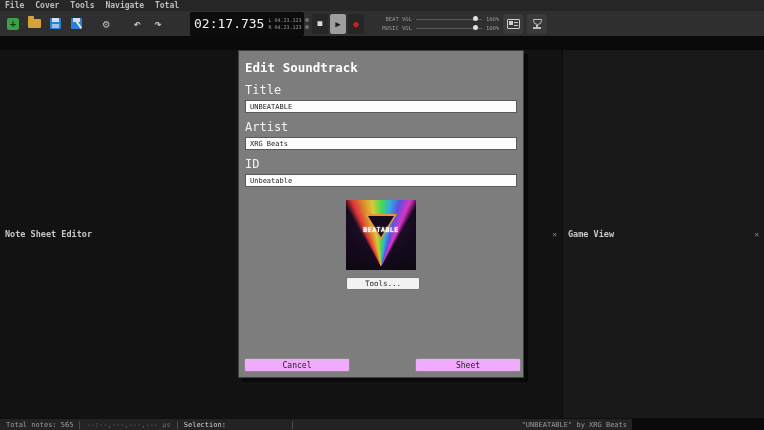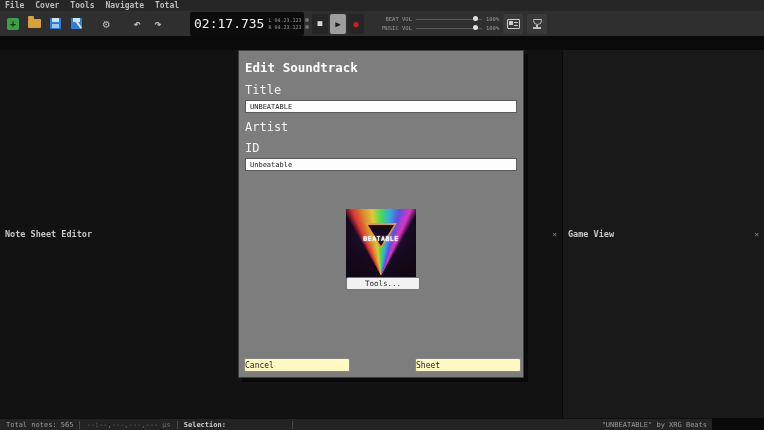--- a/index.html
+++ b/index.html
@@ -133,54 +133,54 @@
   .escroll{position:absolute;left:28px;top:359px;width:530px;height:7px;background:#1e1e1e;border-radius:3px;}
   .escroll .handle{position:absolute;left:381px;top:0;width:42px;height:7px;background:#6a6a6a;border-radius:3px;cursor:pointer;}
 
   
   .dialog{position:absolute;left:238px;top:50px;width:286px;height:328px;background:#7d7d7d;
           border:1px solid #3f3f3f;box-shadow:4px 4px 0 rgba(0,0,0,.45);z-index:30;padding:7px 6px;}
   .dlg-title{font-size:12.5px;font-weight:bold;color:#fff;margin:2px 0 8px 0;}
   .dlg-label{font-size:12px;color:#f2f2f2;margin:7px 0 3px 0;}
   .dlg-input{width:272px;height:13px;background:#fdfdfd;border:1px solid #5a5a5a;font-size:7px;
              color:#222;padding:0 4px;font-family:"DejaVu Sans Mono",monospace;display:block;}
-  .cover-wrap{position:absolute;left:107px;top:158px;width:70px;height:70px;background:
+  .cover-wrap{position:absolute;left:107px;top:149px;width:70px;height:70px;background:
       radial-gradient(circle at 50% 30%,#2a1535 0%,#150a1e 55%,#0c0711 100%);overflow:hidden;}
   .cover-rays{position:absolute;left:0;top:0;width:70px;height:70px;opacity:.85;
       background:conic-gradient(from 180deg at 50% 96%,
         transparent 0deg,transparent 150deg,
         #ff3a3a 156deg,#ff9d2e 164deg,#ffe93a 172deg,#4dff57 180deg,
         #35c8ff 188deg,#6a5bff 196deg,#ff3ae0 204deg,transparent 210deg);}
   .cover-tri{position:absolute;left:19px;top:14px;width:0;height:0;
       border-left:16px solid transparent;border-right:16px solid transparent;border-top:26px solid #e8953a;}
   .cover-tri-in{position:absolute;left:22px;top:16px;width:0;height:0;
       border-left:13px solid transparent;border-right:13px solid transparent;border-top:21px solid #150a1e;}
   .cover-text{position:absolute;left:0;top:26px;width:70px;text-align:center;font-size:6.5px;font-weight:bold;
       color:#fff;letter-spacing:.5px;text-shadow:0 0 2px #fff;}
   .browsebtn{position:absolute;left:107px;top:226px;width:74px;height:13px;background:#f2f2f2;
       border:1px solid #777;border-radius:2px;font-size:7.5px;color:#222;text-align:center;
       line-height:12px;cursor:pointer;}
-  .dlgbtn{position:absolute;top:307px;width:106px;height:14px;background:#fef9c3;border:1px solid #888;
-      border-radius:2px;font-size:8px;color:#222;line-height:13px;cursor:pointer;}
+  .dlgbtn{position:absolute;top:307px;width:106px;height:14px;background:#f0abfc;border:1px solid #888;
+      border-radius:2px;font-size:8px;color:#222;text-align:center;line-height:13px;cursor:pointer;}
   .dlgbtn.cancel{left:5px;}
   .dlgbtn.save{left:176px;}
 
   
   .game{position:absolute;left:563px;top:50px;width:201px;height:368px;background:#1a0606;overflow:hidden;}
   .game svg{display:block;}
 
   
-  .statusbar{position:absolute;left:0;top:418px;width:712px;height:12px;background:#232323;
+  .statusbar{position:absolute;left:0;top:418px;width:632px;height:12px;background:#232323;
      border-top:1px solid #101010;display:flex;align-items:center;font-size:7px;z-index:10;}
   .sb-left{display:flex;align-items:center;height:100%;}
   .sb-item{padding:0 6px;white-space:nowrap;height:100%;display:flex;align-items:center;}
   .sb-sep{width:1px;height:8px;background:#4a4a4a;}
   .sb-total{color:#9a9a9a;}
   .sb-time{color:#6e6e6e;}
-  .sb-sel{color:#cfcfcf;font-weight:bold;}
+  .sb-sel{color:#cfcfcf;font-weight:normal;}
   .sb-right{margin-left:auto;padding-right:5px;color:#9a9a9a;white-space:nowrap;}
 </style>
 </head>
 <body>
 
 <div class="app">
 
   <div class="menubar" id="menubar">
       <span class="menu-item">File</span>
       <span class="menu-item">Cover</span>
@@ -458,20 +458,21 @@
     </svg>
   </div>
 
   <div class="dialog">
     <div class="dlg-title">Edit Soundtrack</div>
 
     <div class="dlg-label">Title</div>
     <input class="dlg-input" value="UNBEATABLE" style="">
 
     <div class="dlg-label">Artist</div>
+    <input class="dlg-input" value="XRG Beats" style="">
 
     <div class="dlg-label">ID</div>
     <input class="dlg-input" value="Unbeatable" style="">
 
 
     <div class="cover-wrap">
       <span class="cover-rays"></span>
       <span class="cover-tri"></span>
       <span class="cover-tri-in"></span>
       <span class="cover-text">BEATABLE</span>

